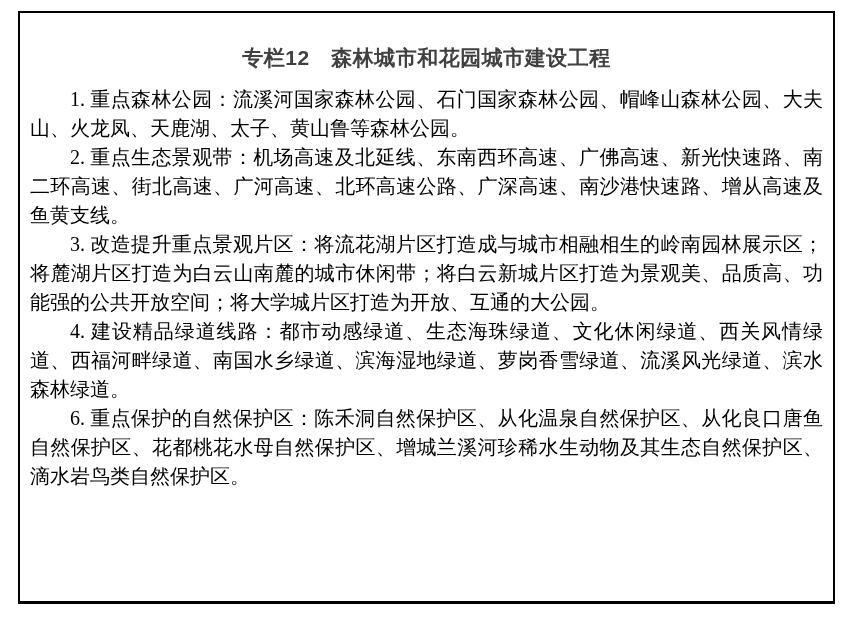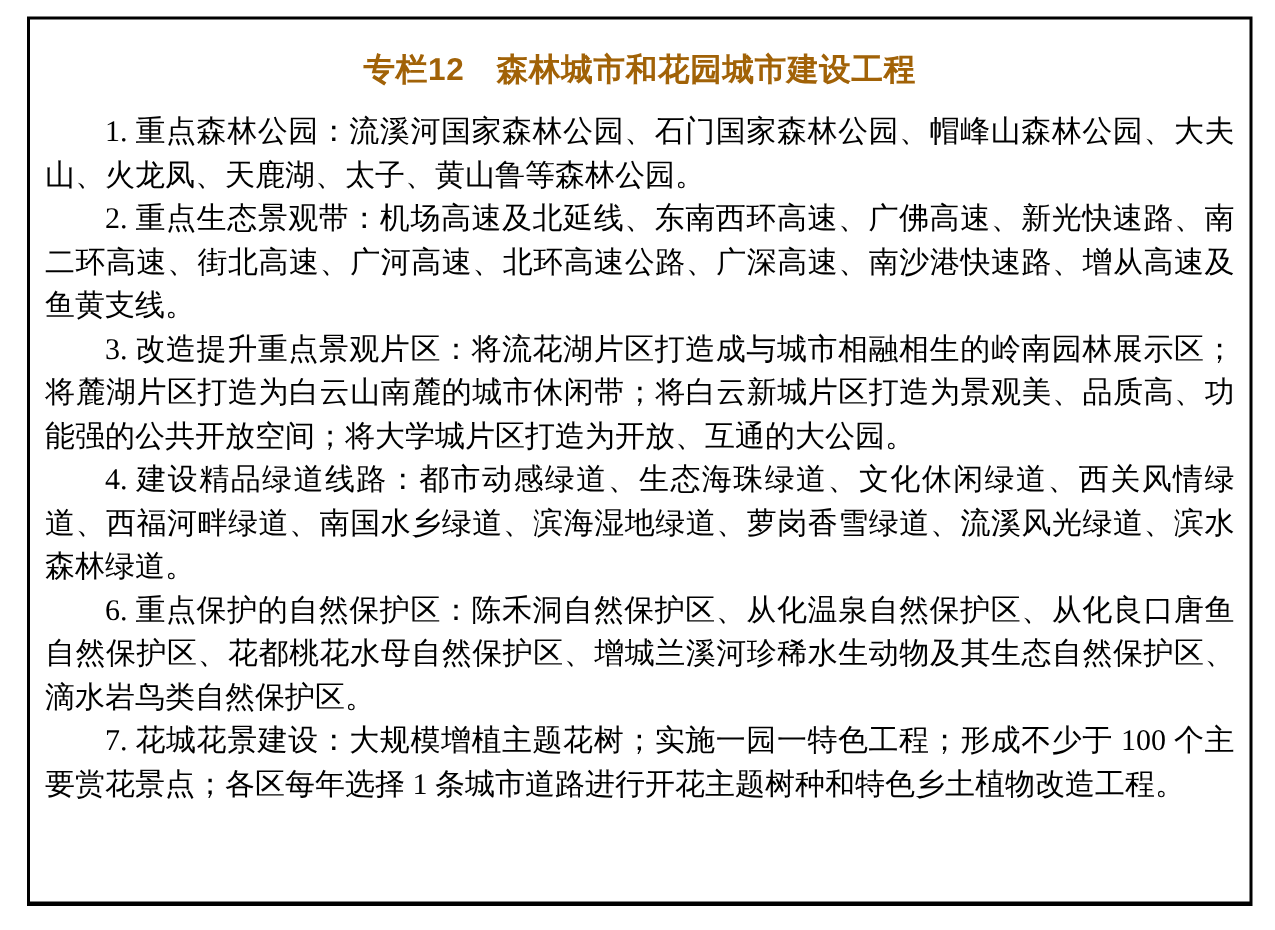--- a/index.html
+++ b/index.html
@@ -21,27 +21,27 @@
     top: 11px;
     width: 817px;
     height: 593px;
     box-sizing: border-box;
     border: 2px solid #000000;
     border-bottom-width: 3px;
     padding: 20px 10px 0 10px;
     background: #ffffff;
   }
   .panel-title {
-    margin: 1px 0 14px 0;
+    margin: 12px 0 14px 0;
     font-family: "Liberation Sans", sans-serif;
     font-weight: bold;
     font-size: 21px;
     line-height: 26px;
     text-align: center;
-    color: #a16207;
+    color: #404040;
     letter-spacing: 0.5px;
   }
   .panel-body p {
     margin: 0;
     font-size: 20px;
     line-height: 29px;
     text-align: justify;
     text-justify: inter-ideograph;
     text-indent: 2em;
     color: #000000;
@@ -52,15 +52,14 @@
 <body>
 
 <div class="panel">
   <h2 class="panel-title">专栏12　森林城市和花园城市建设工程</h2>
   <div class="panel-body">
     <p>1. 重点森林公园：流溪河国家森林公园、石门国家森林公园、帽峰山森林公园、大夫山、火龙凤、天鹿湖、太子、黄山鲁等森林公园。</p>
     <p>2. 重点生态景观带：机场高速及北延线、东南西环高速、广佛高速、新光快速路、南二环高速、街北高速、广河高速、北环高速公路、广深高速、南沙港快速路、增从高速及鱼黄支线。</p>
     <p>3. 改造提升重点景观片区：将流花湖片区打造成与城市相融相生的岭南园林展示区；将麓湖片区打造为白云山南麓的城市休闲带；将白云新城片区打造为景观美、品质高、功能强的公共开放空间；将大学城片区打造为开放、互通的大公园。</p>
     <p>4. 建设精品绿道线路：都市动感绿道、生态海珠绿道、文化休闲绿道、西关风情绿道、西福河畔绿道、南国水乡绿道、滨海湿地绿道、萝岗香雪绿道、流溪风光绿道、滨水森林绿道。</p>
     <p>6. 重点保护的自然保护区：陈禾洞自然保护区、从化温泉自然保护区、从化良口唐鱼自然保护区、花都桃花水母自然保护区、增城兰溪河珍稀水生动物及其生态自然保护区、滴水岩鸟类自然保护区。</p>
-    <p>7. 花城花景建设：大规模增植主题花树；实施一园一特色工程；形成不少于 100 个主要赏花景点；各区每年选择 1 条城市道路进行开花主题树种和特色乡土植物改造工程。</p>
   </div>
 </div>
 
 </body></html>

